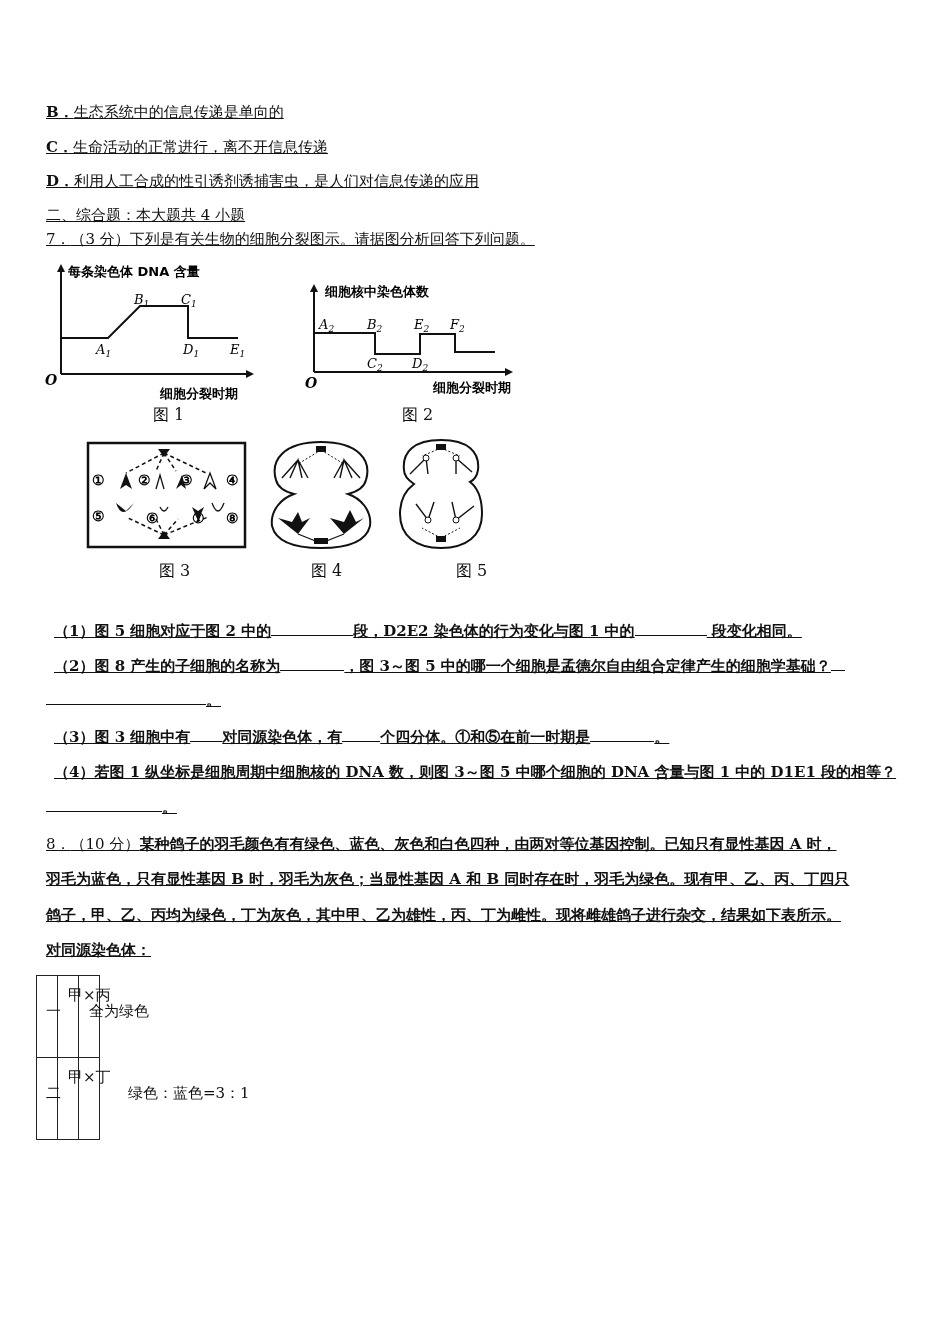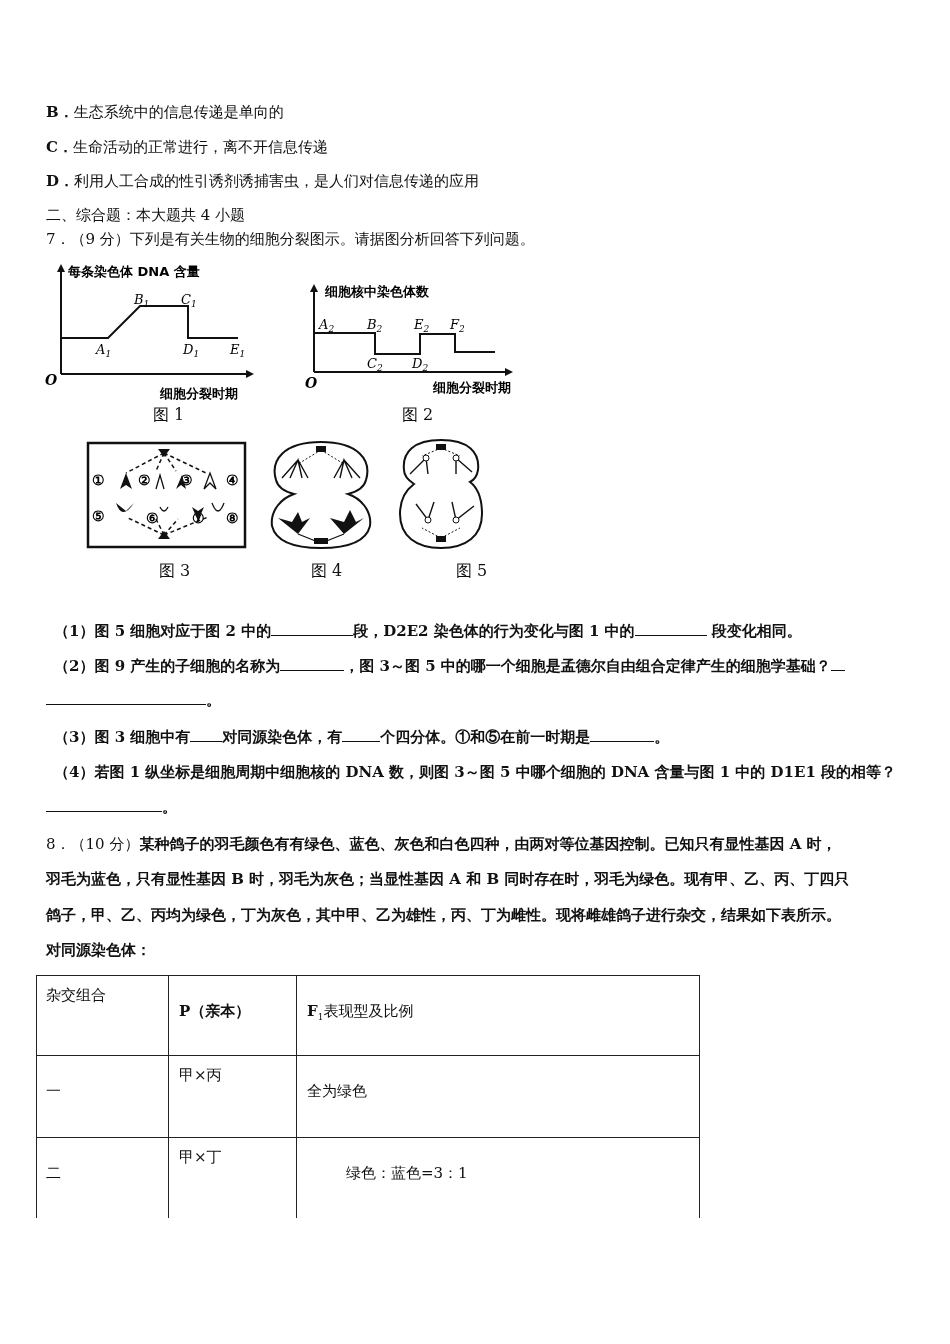--- a/index.html
+++ b/index.html
@@ -3,21 +3,21 @@
 <meta charset="utf-8">
 <style>
   html, body { margin: 0; padding: 0; background: #ffffff; }
   body {
     width: 950px; height: 1344px; position: relative; overflow: hidden;
     font-family: "DejaVu Serif", "Liberation Serif", serif;
     color: #111;
   }
   .line {
     position: absolute; left: 46px; font-size: 15px; line-height: 20px;
-    white-space: nowrap; font-weight: bold;
+    white-space: nowrap; font-weight: bold; text-decoration: underline;
   }
   .normal { font-weight: normal; }
   .blank { display: inline-block; border-bottom: 1.5px solid #111; height: 14px; vertical-align: baseline; }
   .fig { position: absolute; }
   .caption { position: absolute; font-size: 16px; font-family: "DejaVu Serif", serif; }
   table.cross {
     position: absolute; left: 36px; top: 975px; border-collapse: collapse;
     font-size: 15px;
   }
   table.cross td {
@@ -34,21 +34,21 @@
 </div>
 <div class="line" style="top:137px;">
   <span>C．</span><span class="normal">生命活动的正常进行，离不开信息传递</span>
 </div>
 <div class="line" style="top:171px;">
   <span>D．</span><span class="normal">利用人工合成的性引诱剂诱捕害虫，是人们对信息传递的应用</span>
 </div>
 
 <div class="line normal" style="top:205px;">二、综合题：本大题共 4 小题</div>
 <div class="line" style="top:229px;">
-  <span class="normal">7．</span><span class="normal">（9 分）</span><span class="normal">下列是有关生物的细胞分裂图示。请据图分析回答下列问题。</span>
+  <span class="normal">7．</span><span class="normal">（3 分）</span><span class="normal">下列是有关生物的细胞分裂图示。请据图分析回答下列问题。</span>
 </div>
 
 <svg class="fig" style="left:40px;top:258px;" width="230" height="170" viewBox="0 0 230 170">
   <g stroke="#111" stroke-width="2" fill="none">
     <line x1="21" y1="116" x2="21" y2="12"></line>
     <polygon points="21,6 17,14 25,14" fill="#111" stroke="none"></polygon>
     <line x1="21" y1="116" x2="208" y2="116"></line>
     <polygon points="214,116 206,112 206,120" fill="#111" stroke="none"></polygon>
     <polyline points="21,80 68,80 100,48 148,48 148,80 198,80"></polyline>
   </g>
@@ -171,21 +171,21 @@
     <circle cx="30" cy="84" r="3"></circle>
       <circle cx="58" cy="84" r="3"></circle>
   </g>
 </svg>
 <div class="caption" style="left:428px;top:561px;margin-left:28px;">图 5</div>
 
 <div class="line" style="top:621px;left:54px;">
   <span>（1）图 5 细胞对应于图 2 中的</span><span class="blank" style="width:82px;"></span><span>段，D2E2 染色体的行为变化与图 1 中的</span><span class="blank" style="width:72px;"></span><span> 段变化相同。</span>
 </div>
 <div class="line" style="top:656px;left:54px;">
-  <span>（2）图 9 产生的子细胞的名称为</span><span class="blank" style="width:64px;"></span><span>，图 3～图 5 中的哪一个细胞是孟德尔自由组合定律产生的细胞学基础？</span><span class="blank" style="width:14px;"></span>
+  <span>（2）图 8 产生的子细胞的名称为</span><span class="blank" style="width:64px;"></span><span>，图 3～图 5 中的哪一个细胞是孟德尔自由组合定律产生的细胞学基础？</span><span class="blank" style="width:14px;"></span>
 </div>
 <div class="line" style="top:690px;left:46px;">
   <span class="blank" style="width:160px;"></span><span>。</span>
 </div>
 <div class="line" style="top:727px;left:54px;">
   <span>（3）图 3 细胞中有</span><span class="blank" style="width:32px;"></span><span>对同源染色体，有</span><span class="blank" style="width:38px;"></span><span>个四分体。①和⑤在前一时期是</span><span class="blank" style="width:64px;"></span><span>。</span>
 </div>
 <div class="line" style="top:762px;left:54px;">
   <span>（4）若图 1 纵坐标是细胞周期中细胞核的 DNA 数，则图 3～图 5 中哪个细胞的 DNA 含量与图 1 中的 D1E1 段的相等？</span>
 </div>
@@ -195,31 +195,20 @@
 
 <div class="line" style="top:834px;">
   <span class="normal">8．</span><span class="normal">（10 分）</span><span>某种鸽子的羽毛颜色有有绿色、蓝色、灰色和白色四种，由两对等位基因控制。已知只有显性基因 A 时，</span>
 </div>
 <div class="line" style="top:869px;">羽毛为蓝色，只有显性基因 B 时，羽毛为灰色；当显性基因 A 和 B 同时存在时，羽毛为绿色。现有甲、乙、丙、丁四只</div>
 <div class="line" style="top:905px;">鸽子，甲、乙、丙均为绿色，丁为灰色，其中甲、乙为雄性，丙、丁为雌性。现将雌雄鸽子进行杂交，结果如下表所示。</div>
 <div class="line" style="top:940px;">对同源染色体：</div>
 
 <table class="cross">
   <tbody>
-      <tr style="height:80px;">
-    <td style="width:111px;">
-          <span class="cell-text" style="left:9px;top:10px;">杂交组合</span>
-        </td>
-    <td style="width:107px;">
-          <span class="cell-text" style="left:10px;top:26px;font-weight:bold;">P（亲本）</span>
-        </td>
-    <td style="width:382px;">
-          <span class="cell-text" style="left:10px;top:26px;"><b>F</b><sub style="font-size:9px;">1</sub><span>表现型及比例</span></span>
-        </td>
-  </tr>
   <tr style="height:82px;">
     <td>
           <span class="cell-text" style="left:9px;top:26px;">一</span>
         </td>
     <td>
           <span class="cell-text" style="left:10px;top:10px;">甲×丙</span>
         </td>
     <td>
           <span class="cell-text" style="left:10px;top:26px;">全为绿色</span>
         </td>

